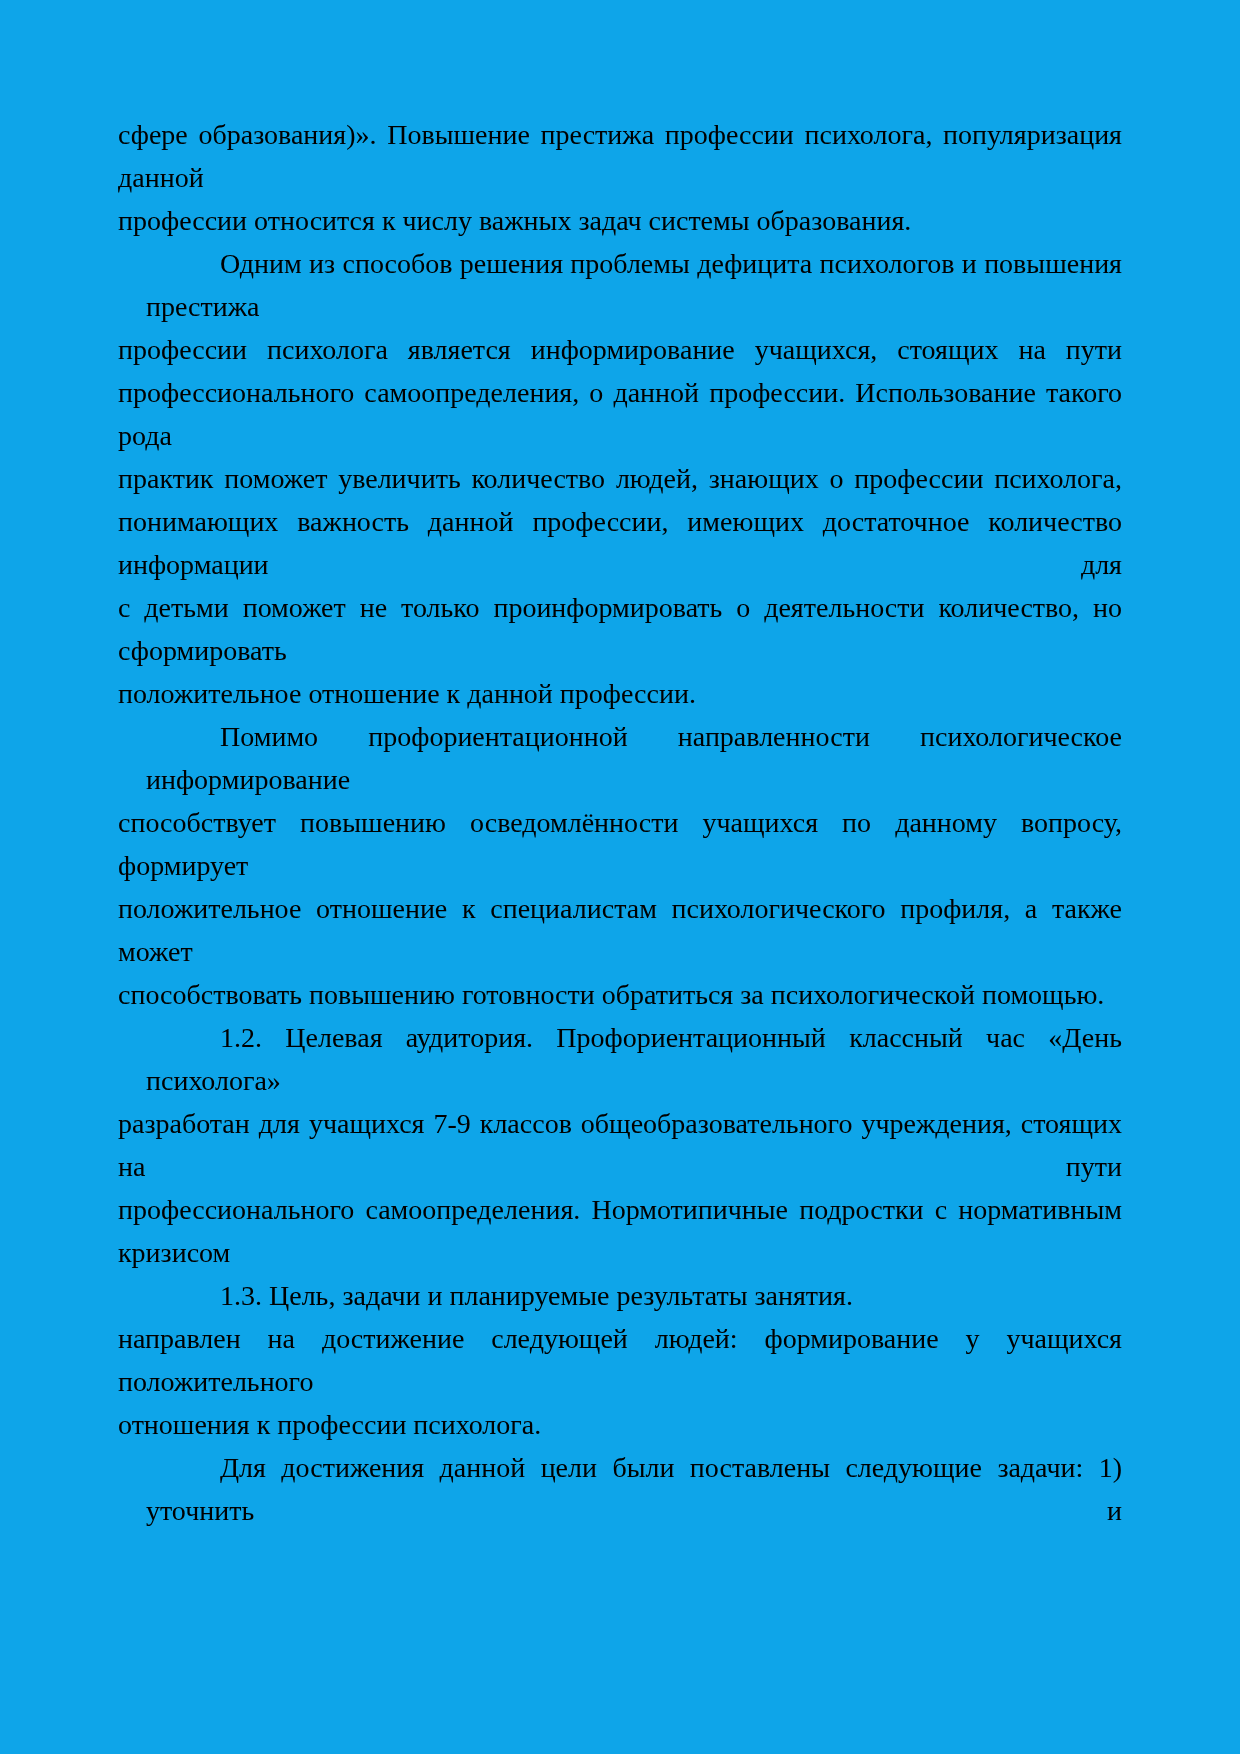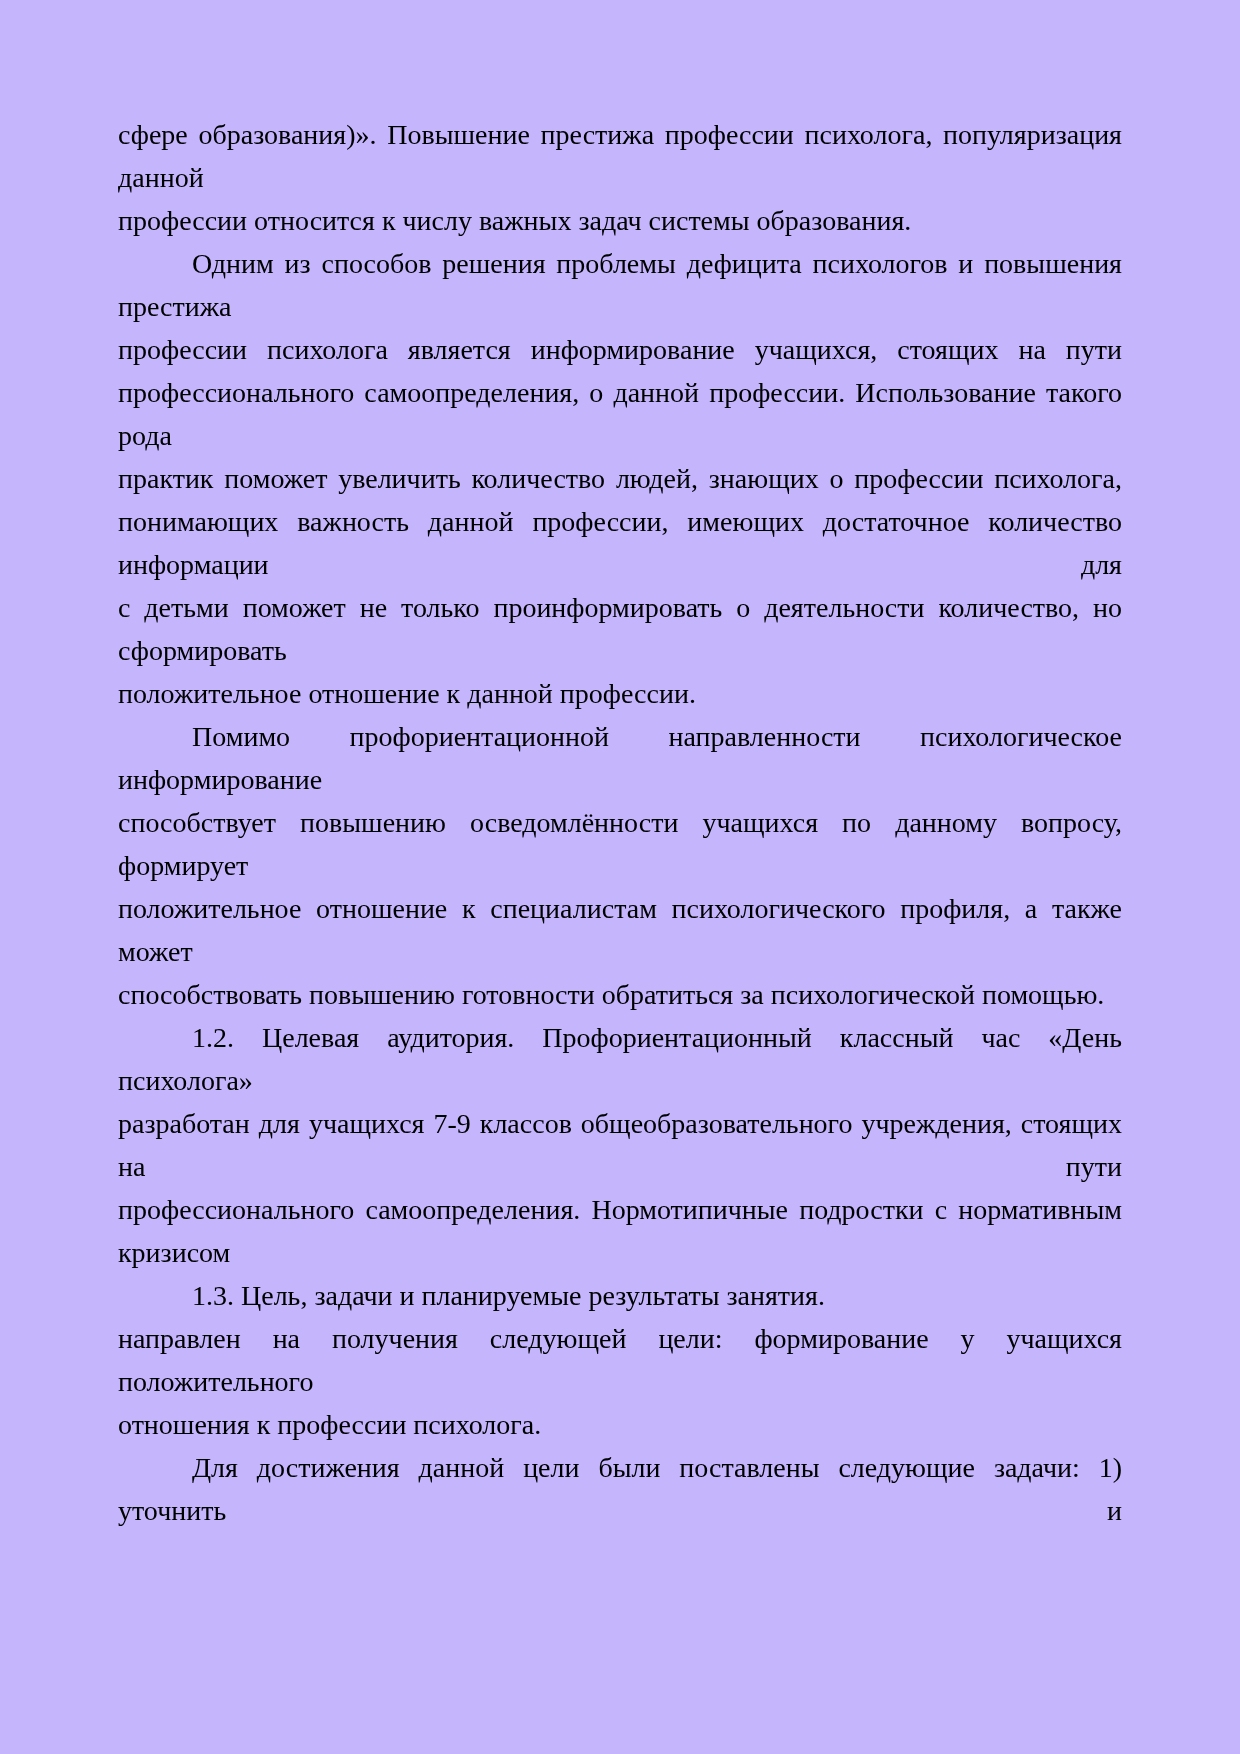--- a/index.html
+++ b/index.html
@@ -4,21 +4,21 @@
 <style>
   html, body {
     margin: 0;
     padding: 0;
     background: #ffffff;
   }
   .page {
     position: relative;
     width: 1240px;
     height: 1754px;
-    background: #c4b5fd;
+    background: #0ea5e9;
     overflow: hidden;
   }
   .text-block {
     position: absolute;
     left: 118px;
     top: 113px;
     width: 1004px;
     font-family: "Liberation Serif", "DejaVu Serif", serif;
     font-size: 28px;
     line-height: 43px;
@@ -32,20 +32,21 @@
     text-align: justify;
     text-align-last: justify;
     white-space: normal;
   }
   .line.last {
     text-align: right;
     text-align-last: left;
   }
   .line.indent {
     text-indent: 74px;
+    margin-left: 28px;
   }
 </style>
 </head>
 <body>
 
 <div class="page">
   <div class="text-block" style="color: rgb(0, 0, 0);">
       <div class="paragraph">
         <div class="line">сфере образования)». Повышение престижа профессии психолога, популяризация данной</div>
         <div class="line last">профессии относится к числу важных задач системы образования.</div>
@@ -67,20 +68,20 @@
       </div>
       <div class="paragraph">
         <div class="line indent">1.2. Целевая аудитория. Профориентационный классный час «День психолога»</div>
         <div class="line">разработан для учащихся 7-9 классов общеобразовательного учреждения, стоящих на пути</div>
         <div class="line">профессионального самоопределения. Нормотипичные подростки с нормативным кризисом</div>
       </div>
       <div class="paragraph">
         <div class="line last indent">1.3. Цель, задачи и планируемые результаты занятия.</div>
       </div>
       <div class="paragraph">
-        <div class="line">направлен на получения следующей цели: формирование у учащихся положительного</div>
+        <div class="line">направлен на достижение следующей людей: формирование у учащихся положительного</div>
         <div class="line last">отношения к профессии психолога.</div>
       </div>
       <div class="paragraph">
         <div class="line indent">Для достижения данной цели были поставлены следующие задачи: 1) уточнить и</div>
       </div>
     </div>
 </div>
 
 </body></html>

